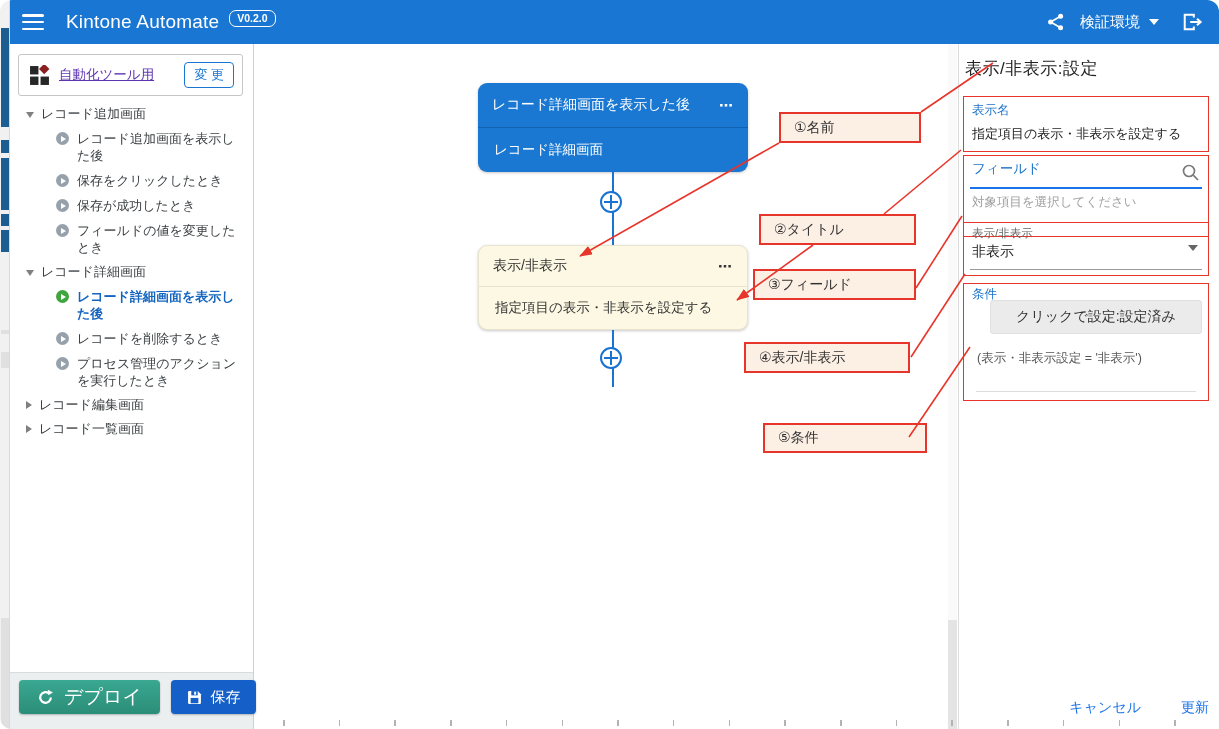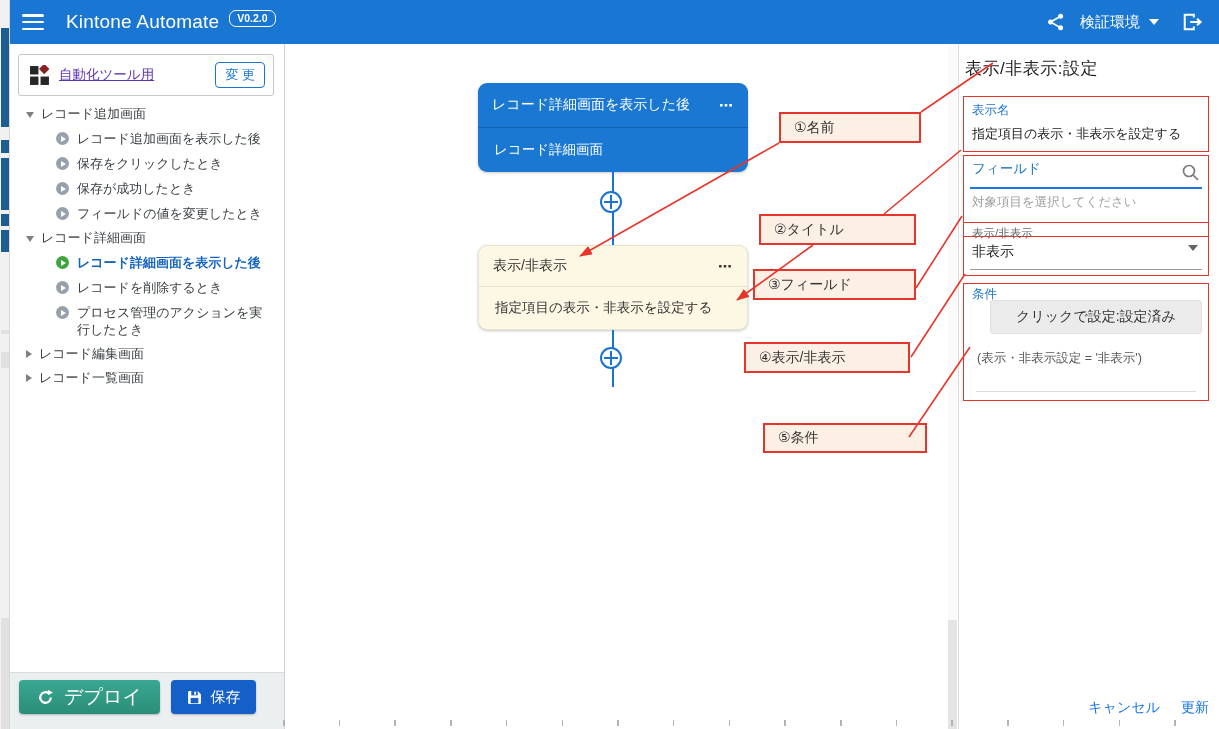--- a/index.html
+++ b/index.html
@@ -1,36 +1,36 @@
 <!DOCTYPE html>
 <html><head>
 <meta charset="utf-8">
 <style>
   * { margin:0; padding:0; box-sizing:border-box; }
   body { font-family:"Liberation Sans","DejaVu Sans",sans-serif; background:#fff; }
-  .page { position:relative; width:1219px; height:729px; overflow:hidden; background:#fff; }
+  .page { position:relative; width:1219px; height:729px; overflow:hidden; background:#fff;border-radius:12px; }
 
   
   .edge-strip { position:absolute; left:0; top:0; width:10px; height:729px; background:#f1f1f1; border-right:1px solid #d9d9d9; }
   .edge-strip .seg { position:absolute; left:1px; width:8px; background:#1c5d92; }
   .edge-strip .grayseg { position:absolute; left:1px; width:8px; background:#e0e0e0; }
 
   
   .header { position:absolute; left:10px; top:0; right:0; height:44px; background:#1976d2; display:flex; align-items:center; color:#fff; }
   .hamburger { width:22px; height:16px; margin-left:12px; display:flex; flex-direction:column; justify-content:space-between; cursor:pointer; }
   .hamburger span { display:block; height:2.5px; background:#fff; border-radius:2px; }
   .app-title { font-size:19px; font-weight:500; margin-left:22px; letter-spacing:.2px; }
   .version-badge { margin-left:10px; margin-top:-8px; font-size:10.5px; font-weight:bold; border:1.5px solid #fff; border-radius:7px; padding:1px 7px 2px; }
   .header-right { margin-left:auto; display:flex; align-items:center; gap:14px; padding-right:16px; }
   .env-label { font-size:15px; }
   .caret-down-white { width:0; height:0; border-left:5px solid transparent; border-right:5px solid transparent; border-top:6px solid #fff; margin-left:2px; }
   .hdr-icon { display:flex; align-items:center; cursor:pointer; }
 
   
-  .sidebar { position:absolute; left:10px; top:44px; width:275px; bottom:0; background:#fff; border-right:1px solid #cfcfcf; }
+  .sidebar { position:absolute; left:10px; top:44px; width:244px; bottom:0; background:#fff; border-right:1px solid #cfcfcf; }
   .app-box { margin:10px 10px 6px 8px; border:1px solid #c6c6c6; border-radius:3px; height:42px; display:flex; align-items:center; padding:0 8px 0 10px; }
   .app-link { font-size:13.5px; color:#5e35b1; text-decoration:underline; margin-left:9px; cursor:pointer; }
   .change-btn { margin-left:auto; border:1px solid #1976d2; color:#1976d2; background:#fff; border-radius:4px; font-size:13px; padding:3px 9px; cursor:pointer; white-space:nowrap; }
   .tree { margin-top:6px; font-size:13px; color:#3c4043; }
   .tree-parent { display:flex; align-items:center; gap:7px; padding:3px 6px 3px 16px; cursor:pointer; }
   .tree-child { display:flex; align-items:flex-start; gap:8px; padding:4px 10px 4px 46px; cursor:pointer; line-height:17px; }
   .tw { width:0; height:0; flex:none; }
   .tw.open { border-left:4.5px solid transparent; border-right:4.5px solid transparent; border-top:6px solid #808080; margin-top:1px; }
   .tw.closed { border-top:4.5px solid transparent; border-bottom:4.5px solid transparent; border-left:6px solid #808080; }
   .pc { width:13px; height:13px; border-radius:50%; background:#97a1ab; display:inline-block; position:relative; flex:none; margin-top:2px; }
@@ -76,21 +76,21 @@
   .search-icon { position:absolute; right:8px; top:7px; }
   .box-vis { left:4px; top:178px; width:246px; height:54px; padding:3px 8px; }
   .box-vis .cap { font-size:11.5px; color:#666; }
   .box-vis .val { font-size:14px; color:#222; margin-top:2px; }
   .box-vis .grayline { position:absolute; left:6px; right:6px; bottom:5px; height:1px; background:#9a9a9a; }
   .dd-caret { position:absolute; right:10px; top:22px; width:0; height:0; border-left:5px solid transparent; border-right:5px solid transparent; border-top:6px solid #666; cursor:pointer; }
   .box-cond { left:4px; top:239px; width:246px; height:118px; padding:2px 8px; }
   .cond-btn { position:absolute; left:26px; top:16px; width:212px; height:34px; background:#ebebeb; border:1px solid #e0e0e0; border-radius:3px; font-size:14px; color:#333; cursor:pointer; font-family:inherit; }
   .cond-summary { position:absolute; left:13px; top:66px; font-size:12.5px; color:#555; }
   .cond-divider { position:absolute; left:12px; right:12px; bottom:8px; height:1px; background:#ddd; }
-  .panel-actions { position:absolute; right:10px; bottom:12px; display:flex; gap:21px; }
+  .panel-actions { position:absolute; right:10px; bottom:12px; display:flex; gap:40px; }
   .panel-actions span { color:#1a73e8; font-size:14px; cursor:pointer; }
 
   
   .mid-scroll { position:absolute; left:948px; top:44px; width:9px; bottom:0; background:#fafafa; }
   .mid-scroll .thumb { position:absolute; left:0; width:9px; top:576px; bottom:0; background:#e4e4e4; }
 
   
   .tick { position:absolute; top:720px; width:1.5px; height:6px; background:#b3b3b3; }
 </style>
 </head>

